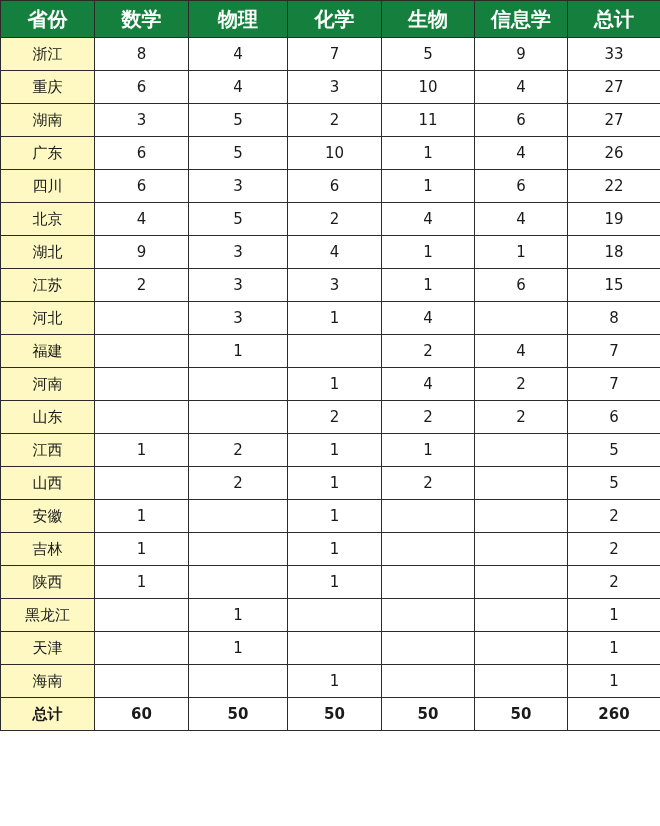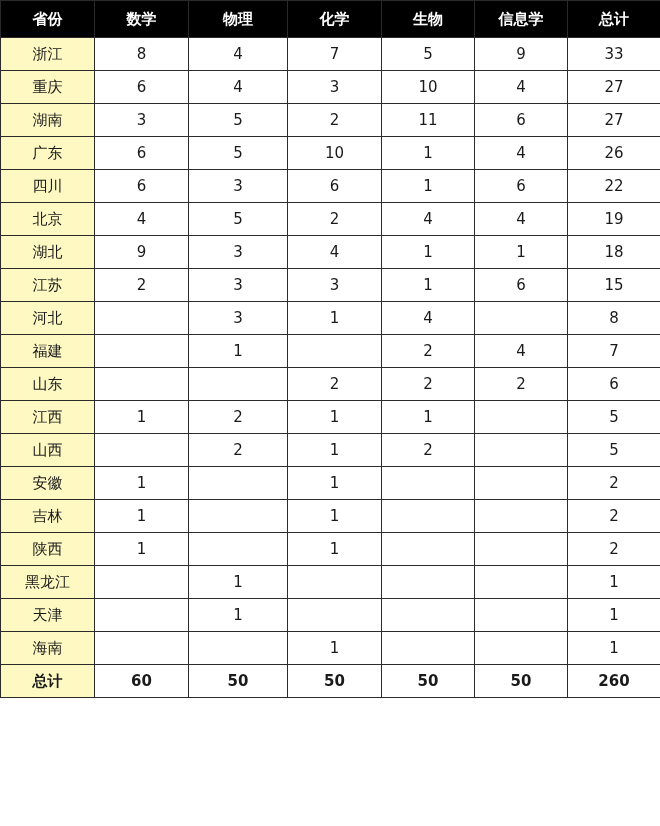--- a/index.html
+++ b/index.html
@@ -19,24 +19,24 @@
     col.c6 { width: 93px; }
     th, td {
       border: 1.5px solid #2b2b2b;
       text-align: center;
       vertical-align: middle;
       padding: 0;
       overflow: hidden;
       white-space: nowrap;
     }
     thead th {
-      background: #000000;
+      background: #15803d;
       color: #ffffff;
       font-weight: bold;
-      font-size: 15px;
+      font-size: 20px;
       height: 36px;
     }
     tbody td {
       height: 32px;
       font-size: 15px;
       color: #1a1a1a;
     }
     tbody td.prov {
       background: #fef9c3;
       color: #1a1a1a;
@@ -153,20 +153,29 @@
       <tr>
         <td class="prov">福建</td>
         <td></td>
         <td>1</td>
         <td></td>
         <td>2</td>
         <td>4</td>
         <td>7</td>
       </tr>
       <tr>
+        <td class="prov">河南</td>
+        <td></td>
+        <td></td>
+        <td>1</td>
+        <td>4</td>
+        <td>2</td>
+        <td>7</td>
+      </tr>
+      <tr>
         <td class="prov">山东</td>
         <td></td>
         <td></td>
         <td>2</td>
         <td>2</td>
         <td>2</td>
         <td>6</td>
       </tr>
       <tr>
         <td class="prov">江西</td>

